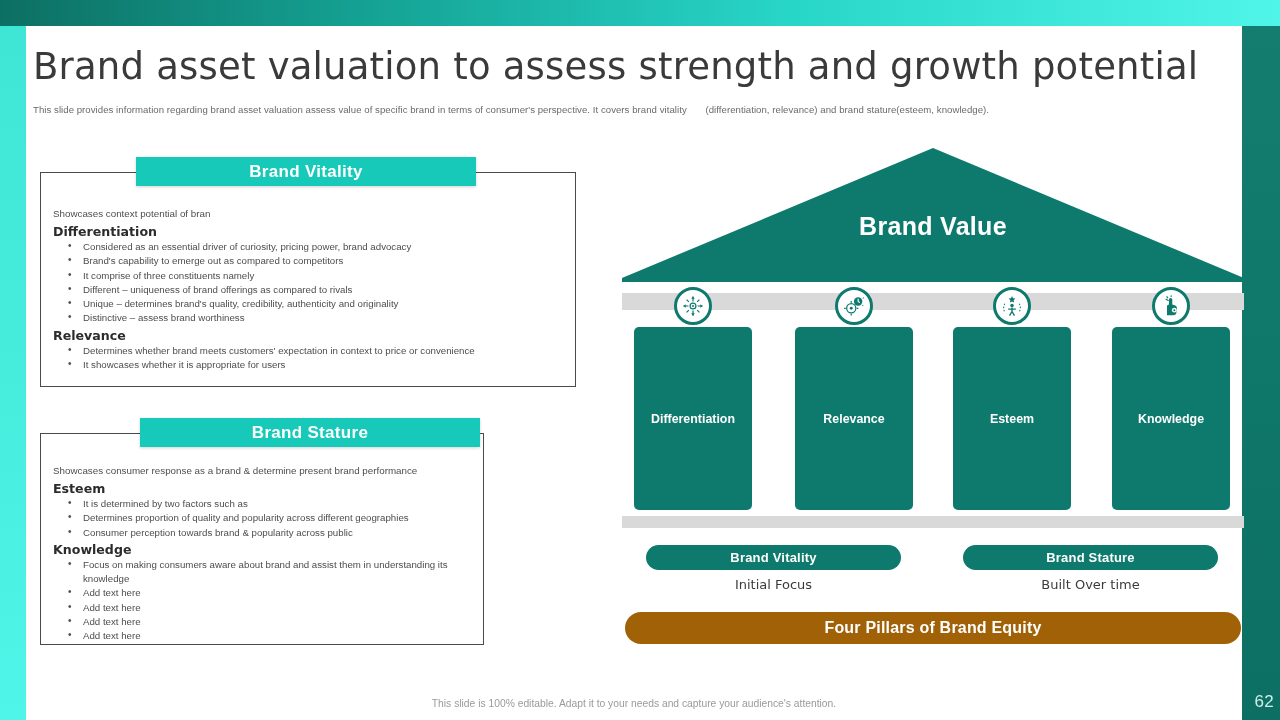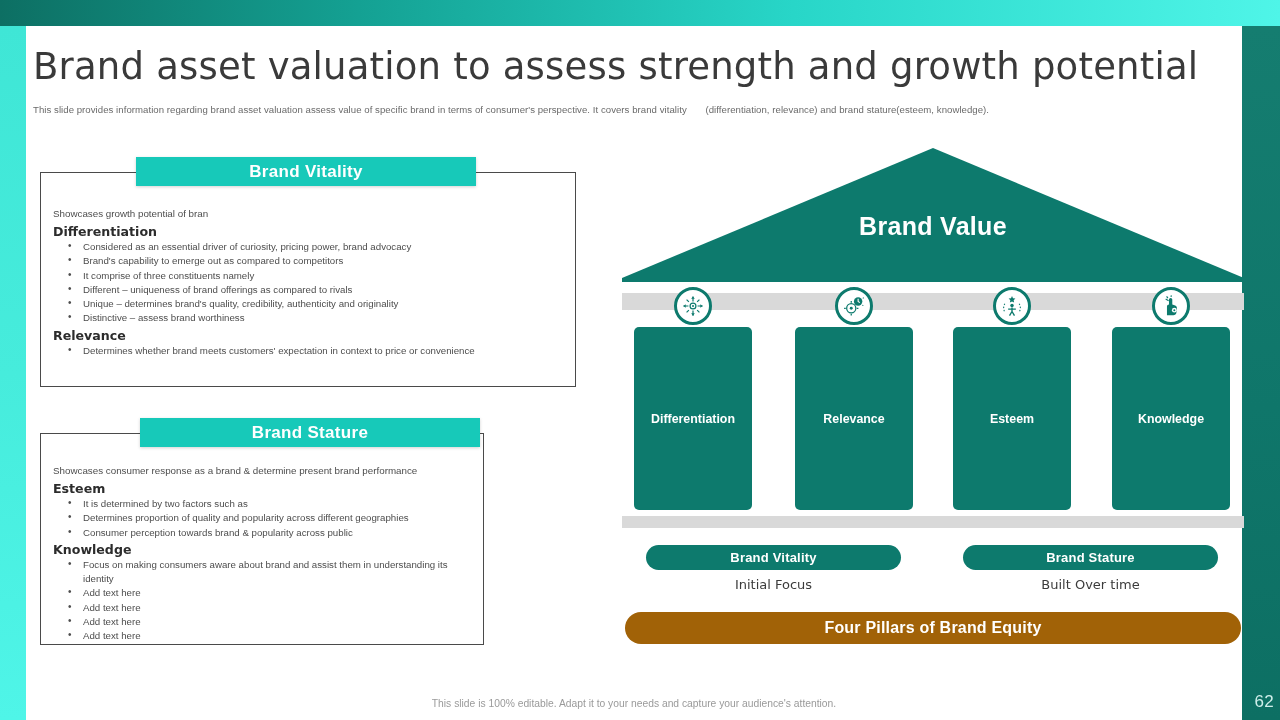--- a/index.html
+++ b/index.html
@@ -170,54 +170,55 @@
 
   <h1 class="title">Brand asset valuation to assess strength and growth potential</h1>
 
   <div class="subtitle">
     <span>This slide provides information regarding brand asset valuation assess value of specific brand in terms of consumer's perspective. It covers brand vitality</span>
     <span class="gap">(differentiation, relevance) and brand stature(esteem, knowledge).</span>
   </div>
 
   <div class="panel" id="panel-vitality">
     <div class="panel-body">
-      <div class="lead">Showcases growth potential of bran</div>
+      <div class="lead">Showcases context potential of bran</div>
 
       <div class="sub-head">Differentiation</div>
       <ul class="bullets">
         <li>Considered as an essential driver of curiosity, pricing power, brand advocacy</li>
         <li>Brand's capability to emerge out as compared to competitors</li>
         <li>It comprise of three constituents namely</li>
         <li>Different – uniqueness of brand offerings as compared to rivals</li>
         <li>Unique – determines brand's quality, credibility, authenticity and originality</li>
         <li>Distinctive – assess brand worthiness</li>
       </ul>
 
       <div class="sub-head">Relevance</div>
       <ul class="bullets">
         <li>Determines whether brand meets customers' expectation in context to  price or convenience</li>
+        <li>It showcases whether it is appropriate for users</li>
       </ul>
     </div>
   </div>
   <div class="panel-band" id="band-vitality">Brand Vitality</div>
 
   <div class="panel" id="panel-stature">
     <div class="panel-body">
       <div class="lead">Showcases consumer response as a brand &amp; determine present brand performance</div>
 
       <div class="sub-head">Esteem</div>
       <ul class="bullets">
         <li>It is determined by two factors such as</li>
         <li>Determines proportion of quality and popularity across different geographies</li>
         <li>Consumer perception towards brand &amp; popularity across public</li>
       </ul>
 
       <div class="sub-head">Knowledge</div>
       <ul class="bullets">
-        <li>Focus on making consumers aware about brand and assist them in understanding its identity</li>
+        <li>Focus on making consumers aware about brand and assist them in understanding its knowledge</li>
         <li>Add text here</li>
         <li>Add text here</li>
         <li>Add text here</li>
         <li>Add text here</li>
       </ul>
     </div>
   </div>
   <div class="panel-band" id="band-stature">Brand Stature</div>
 
   <div id="temple">

